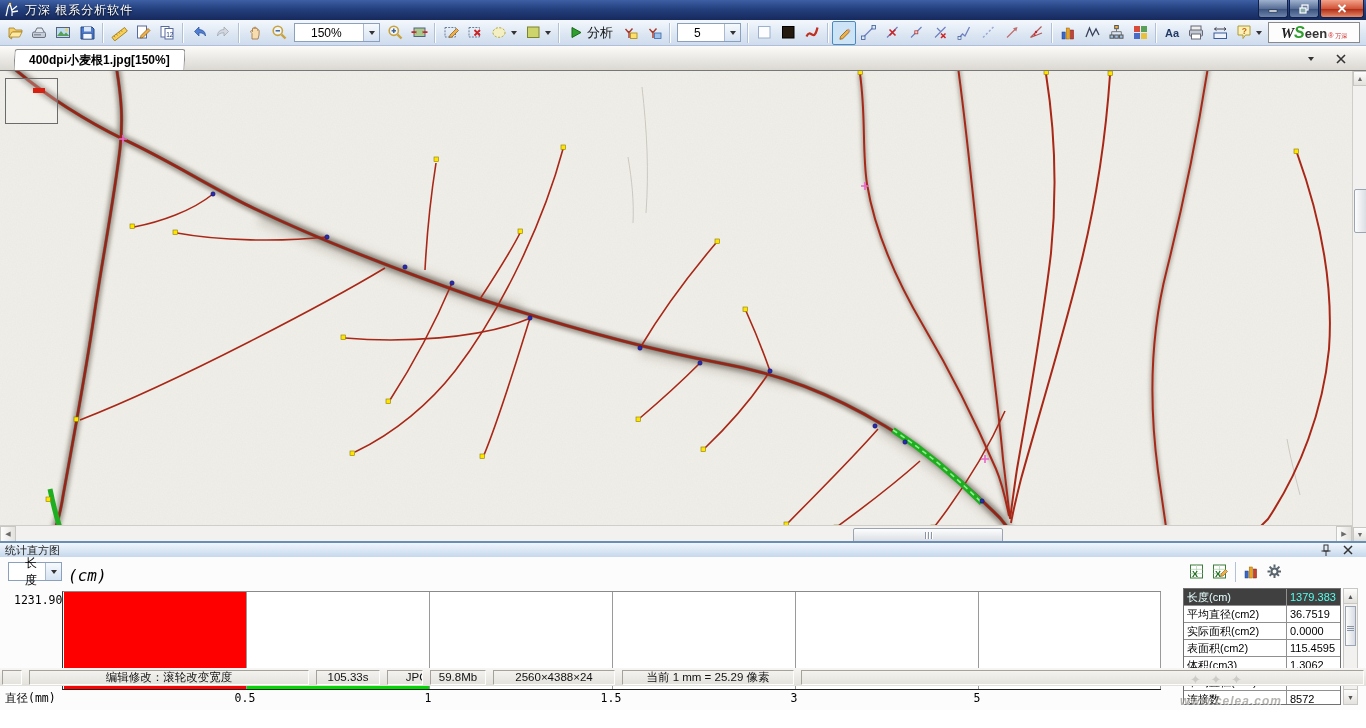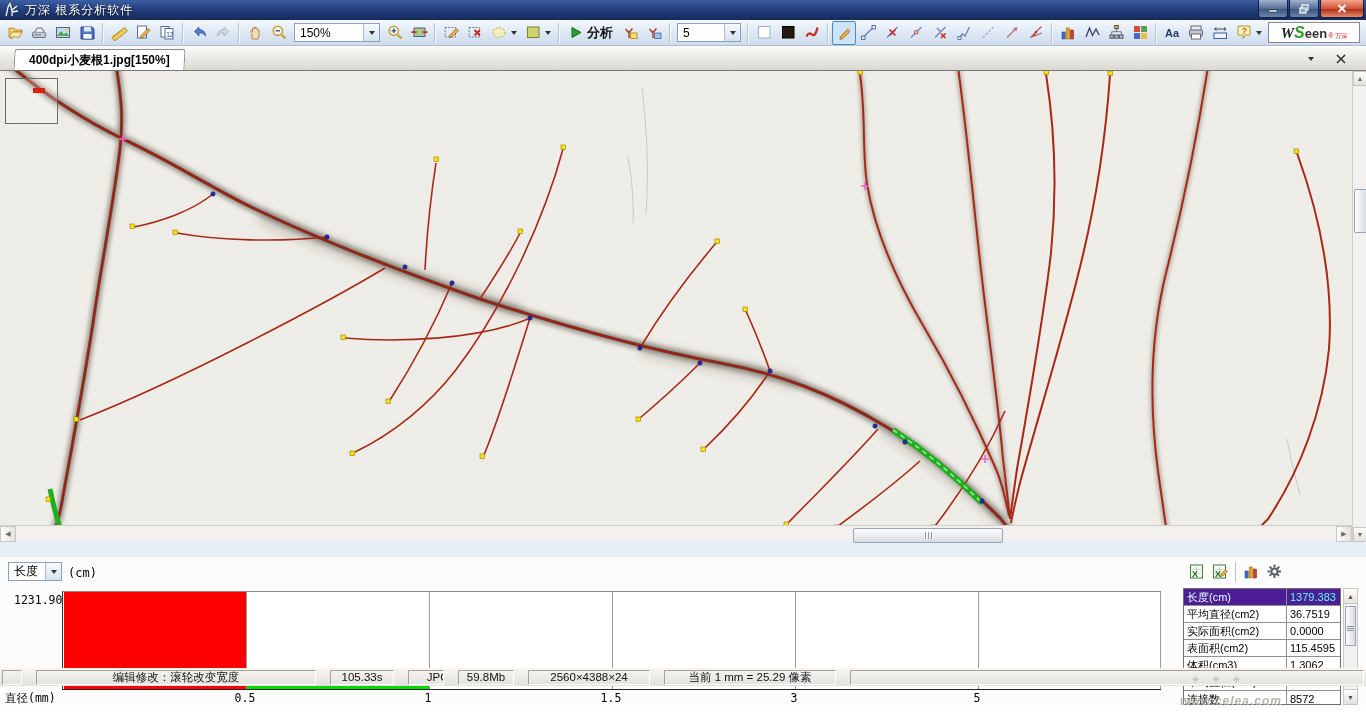--- a/index.html
+++ b/index.html
@@ -20,24 +20,24 @@
   .win-btn.close{background:linear-gradient(180deg,#f2a38a,#d2553a 50%,#b03018 55%,#e88a6a);width:42px;}
 
   
   #toolbar{position:absolute;left:0;top:20px;width:1366px;height:26px;
     background:linear-gradient(180deg,#f4f8fd,#dde7f3 55%,#cfdcee);
     border-bottom:1px solid #aebfd6;display:flex;align-items:center;padding-left:3px;box-sizing:border-box;}
   #toolbar-items{display:flex;align-items:center;height:100%;}
   .tb-btn{min-width:22px;height:22px;display:flex;align-items:center;justify-content:center;
     border:1px solid transparent;border-radius:2px;cursor:default;}
   .tb-btn.selected{background:#cde4f7;border-color:#4a8ac0;}
-  .tb-label{font-size:13px;font-weight:bold;color:#111;margin-left:2px;}
+  .tb-label{font-size:13px;font-weight:normal;color:#111;margin-left:2px;}
   .tb-sep{width:1px;height:20px;background:#b2c1d6;border-right:1px solid #fbfdff;margin:0 3px;}
   .combo{height:19px;background:#fff;border:1px solid #8aa0bc;display:flex;align-items:center;
-    font-size:12px;padding-left:5px;margin:0 3px;box-sizing:border-box;}
+    font-size:12px;padding-left:16px;margin:0 3px;box-sizing:border-box;}
   .combo-val{flex:1;}
   .arrow-box{width:15px;height:100%;display:flex;align-items:center;justify-content:center;
     background:linear-gradient(#f6fafd,#d6e3f2);border-left:1px solid #aab9cd;}
   .tri-down{width:0;height:0;border-left:3.5px solid transparent;border-right:3.5px solid transparent;
     border-top:4px solid #333;}
   .dd{margin-left:3px;}
   #brand-logo{position:absolute;right:6px;top:2px;width:92px;height:21px;background:#fdfdfd;
     border:1px solid #8a8a8a;display:flex;align-items:baseline;justify-content:center;padding-top:1px;box-sizing:border-box;}
   #brand-logo .lw{font-family:"Liberation Serif","DejaVu Serif",serif;font-style:italic;font-weight:bold;font-size:15px;color:#222;}
   #brand-logo .ls{font-size:16px;font-weight:bold;color:#2f9e2f;font-style:italic;}
@@ -75,49 +75,49 @@
   
   #panel-header{position:absolute;left:0;top:541px;width:1366px;height:16px;
     background:linear-gradient(180deg,#f0f6fd,#c6d8ec);border-top:2px solid #6a8db4;
     display:flex;align-items:center;font-size:11px;color:#222;box-sizing:border-box;}
   #panel-title{margin-left:5px;}
   #panel-pin,#panel-close{position:absolute;top:0px;width:16px;height:14px;display:flex;align-items:center;justify-content:center;}
   #panel-pin{right:32px;} #panel-close{right:10px;}
   #panel-body{position:absolute;left:0;top:557px;width:1366px;height:153px;background:#fcfcfc;}
 
   #metric-combo{position:absolute;left:5px;top:5px;width:54px;}
-  #unit-label{position:absolute;left:68px;top:9px;font-size:12px;font-family:"DejaVu Sans Mono",monospace;}
+  #unit-label{position:absolute;left:68px;top:9px;font-size:16px;font-family:"DejaVu Sans Mono",monospace;font-style:italic;}
   #info-text{position:absolute;left:114px;top:9px;font-size:12px;font-family:"DejaVu Sans Mono",monospace;color:#111;}
   #mini-tools{position:absolute;left:1186px;top:3px;display:flex;align-items:center;}
   .mini-btn{width:21px;height:21px;display:flex;align-items:center;justify-content:center;border:1px solid transparent;border-radius:2px;}
 
   #ylabel{position:absolute;left:14px;top:36px;font-size:11.5px;font-family:"DejaVu Sans Mono",monospace;}
   #hist-plot{position:absolute;left:62px;top:34px;width:1098px;height:97px;background:#fff;
     border-top:1px solid #8a8a8a;border-left:1px solid #333;border-bottom:1px solid #222;box-sizing:content-box;}
   .hist-bar{position:absolute;bottom:0;}
   .gridline{position:absolute;top:0;width:1px;height:100%;background:#9a9a9a;}
   #xlabel{position:absolute;left:5px;top:134px;font-size:11.5px;font-family:"DejaVu Sans Mono",monospace;}
   .tick-label{position:absolute;top:134px;width:34px;text-align:center;font-size:11.5px;font-family:"DejaVu Sans Mono",monospace;}
 
   #stats-table{position:absolute;left:1183px;top:31px;width:158px;height:117px;background:#fff;
     border:1px solid #707070;box-sizing:border-box;overflow:hidden;}
   .st-row{display:flex;height:16px;border-bottom:1px solid #909090;font-size:11px;align-items:center;background:#fff;}
-  .st-row.sel{background:#4c1d95;}
+  .st-row.sel{background:#404040;}
   .st-label{width:99px;padding-left:3px;border-right:1px solid #909090;height:100%;display:flex;align-items:center;}
   .st-value{flex:1;padding-left:3px;}
   .st-row.sel .st-label{color:#e8ffff;} .st-row.sel .st-value{color:#55ffee;}
   #stats-scroll{position:absolute;left:1343px;top:31px;width:15px;height:117px;background:#f2f1ef;border:1px solid #c9c7c2;box-sizing:border-box;}
   #stats-scroll .a{height:14px;display:flex;align-items:center;justify-content:center;font-size:7px;color:#555;background:linear-gradient(#fdfdfd,#e3e1dd);border-bottom:1px solid #c9c7c2;}
   #stats-scroll .a.b{position:absolute;bottom:0;width:100%;border-top:1px solid #c9c7c2;border-bottom:none;}
   #stats-scroll .t{margin:2px 1px;height:38px;background:linear-gradient(90deg,#fdfdfd,#d8dce2);border:1px solid #9aa4b2;display:flex;align-items:center;justify-content:center;flex-direction:column;gap:2px;}
   #stats-scroll .t i{display:block;width:7px;height:1px;background:#8a94a2;box-shadow:0 2px 0 #8a94a2,0 4px 0 #8a94a2;}
 
   
   #statusbar{position:absolute;left:0;top:668px;width:1366px;height:18px;
-    background:linear-gradient(180deg,#f7f6f4,#e2e0da);display:flex;align-items:center;padding:0 2px;box-sizing:border-box;gap:14px;text-align:center;}
+    background:linear-gradient(180deg,#f7f6f4,#e2e0da);display:flex;align-items:center;padding:0 2px;box-sizing:border-box;gap:7px;text-align:center;}
   .sb-field{height:15px;border:1px solid;border-color:#a5a29a #fdfdfb #fdfdfb #a5a29a;
     font-size:11.5px;display:flex;align-items:center;justify-content:center;box-sizing:border-box;
     color:#111;white-space:nowrap;overflow:hidden;}
 
   #watermark{position:absolute;left:1180px;top:694px;width:186px;font-size:12px;font-weight:bold;
     font-style:italic;letter-spacing:1px;color:rgba(120,118,112,0.55);
     text-shadow:1px 1px 0 rgba(255,255,255,0.6);pointer-events:none;z-index:50;}
   #watermark2{position:absolute;left:1190px;top:672px;width:176px;font-size:13px;font-weight:bold;
     color:rgba(140,135,125,0.30);letter-spacing:3px;pointer-events:none;z-index:50;}
 </style>
@@ -586,20 +586,35 @@
       <div class="sb-arrow h" style="left:0;top:0;">◀</div>
       <div class="sb-thumb-h">
           <span class="grip"></span>
           <span class="grip"></span>
           <span class="grip"></span>
         </div>
       <div class="sb-arrow h" style="right:0;top:0;">▶</div>
     </div>
   </div>
 
+  <div id="panel-header">
+    <span id="panel-title">统计直方图</span>
+    <div id="panel-pin">
+      <svg width="12" height="13" viewBox="0 0 12 13">
+          <rect x="4" y="1" width="4" height="6" fill="none" stroke="#333"></rect>
+          <line x1="1.5" y1="7" x2="10.5" y2="7" stroke="#333"></line>
+          <line x1="6" y1="7" x2="6" y2="12" stroke="#333"></line>
+        </svg>
+    </div>
+    <div id="panel-close">
+      <svg width="10" height="10" viewBox="0 0 10 10">
+          <path d="M1 1l8 8M9 1L1 9" stroke="#333" stroke-width="1.5"></path>
+        </svg>
+    </div>
+  </div>
 
   <div id="panel-body">
     <div id="metric-combo" class="combo">
       <span class="combo-val">长度</span>
       <span class="arrow-box">
           <span class="tri-down"></span>
         </span>
     </div>
     <span id="unit-label">(cm)</span>
 

